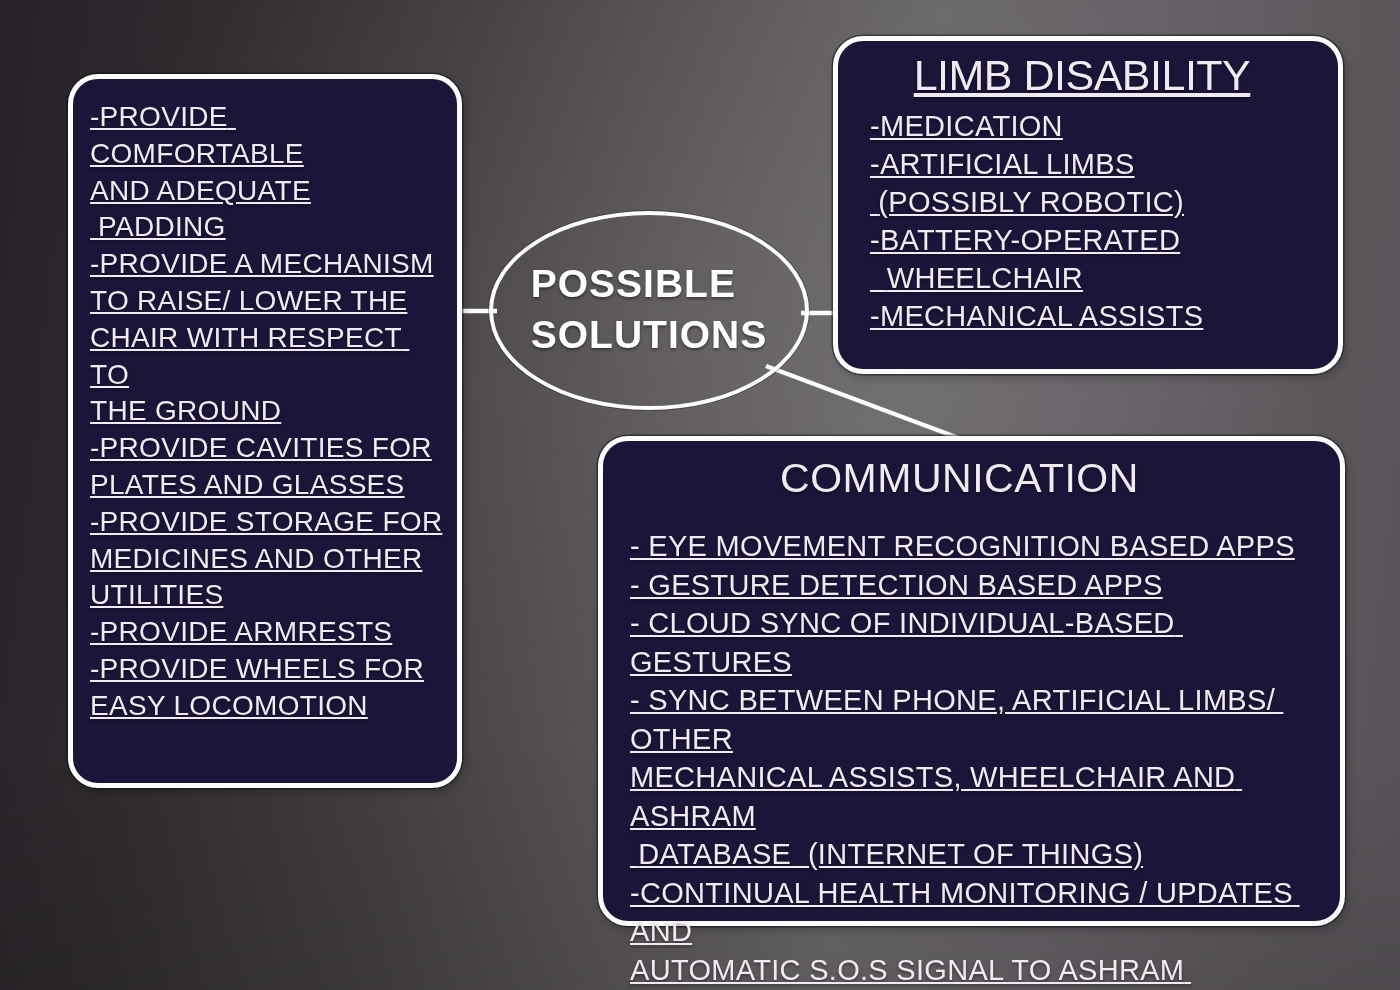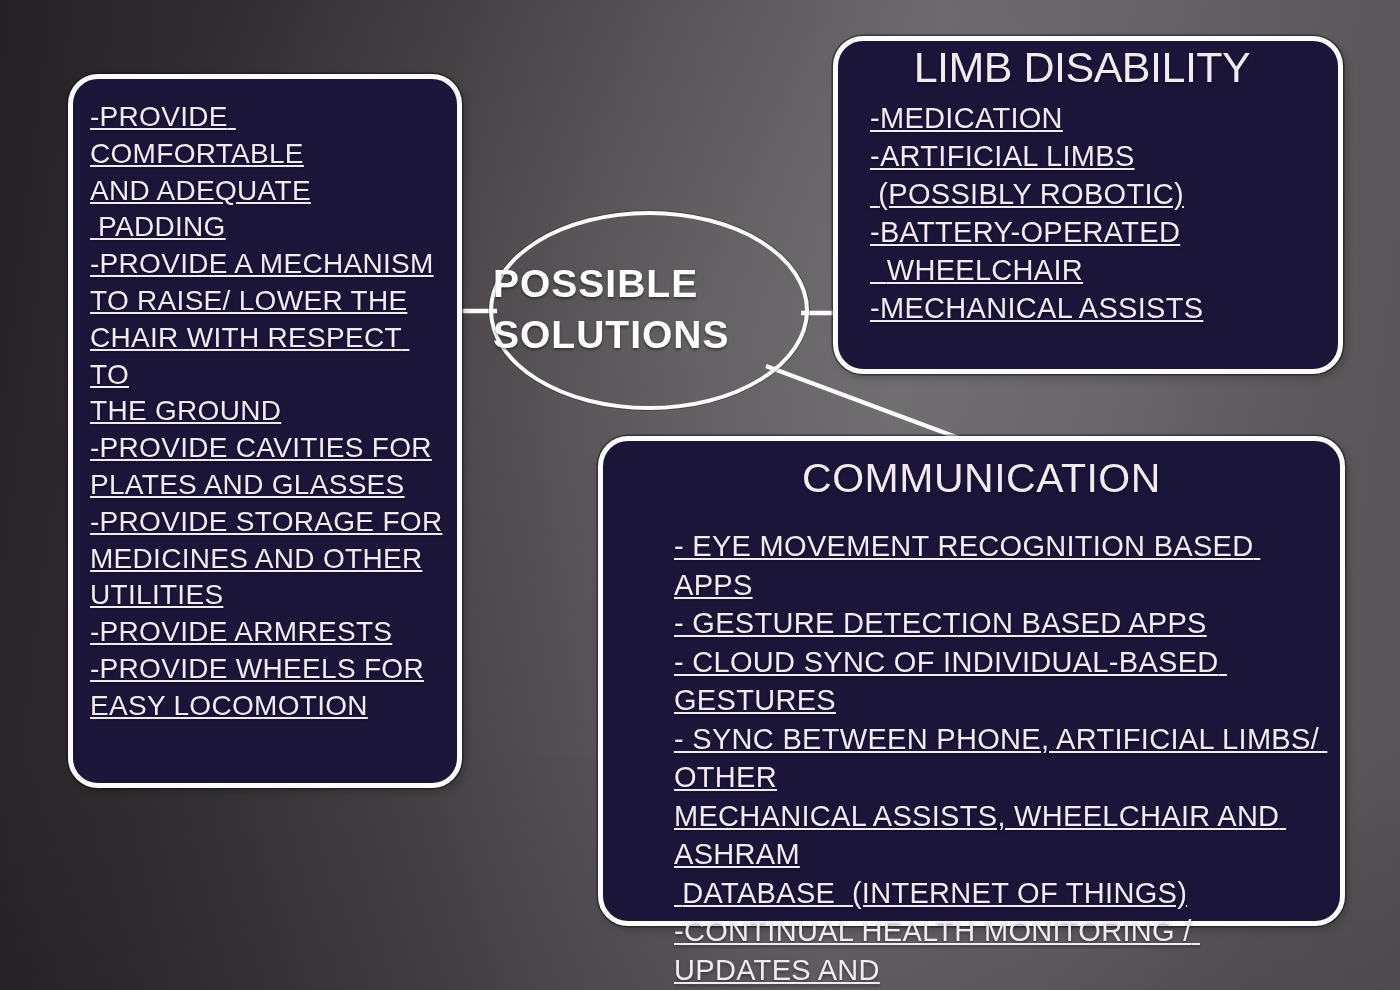--- a/index.html
+++ b/index.html
@@ -39,31 +39,31 @@
     white-space:pre-wrap;letter-spacing:0.3px;
     text-shadow:0 2px 3px rgba(0,0,0,0.35);
     text-decoration:underline;
   }
   
   .node-chair{left:68px;top:74px;width:394px;height:714px;}
   .node-chair .node-title{margin-top:14px;font-size:38px;line-height:46px;transform:translateX(-26px);}
   .node-chair .node-body{margin-top:20px;padding:0 12px 0 17px;font-size:28px;line-height:36.8px;}
   
   .node-limb{left:833px;top:36px;width:510px;height:338px;}
-  .node-limb .node-title{font-size:43px;line-height:52px;transform:translateX(-6px);letter-spacing:-0.5px;}
+  .node-limb .node-title{margin-top:8px;font-size:43px;line-height:52px;transform:translateX(-6px);letter-spacing:-0.5px;text-decoration:underline;}
   .node-limb .node-body{margin-top:6px;padding:0 10px 0 32px;font-size:29px;line-height:38px;}
   
-  .node-comm{left:598px;top:436px;width:747px;height:490px;padding-left:44px;}
+  .node-comm{left:598px;top:436px;width:747px;height:490px;}
   .node-comm .node-title{margin-top:12px;font-size:41px;line-height:50px;transform:translateX(-12px);}
   .node-comm .node-body{margin-top:24px;padding:0 14px 0 27px;font-size:29px;line-height:38.5px;}
   
   .center-node{
     position:absolute;left:489px;top:211px;width:320px;height:199px;
     box-sizing:border-box;border:4px solid var(--node-border);border-radius:50%;
-    display:flex;align-items:center;justify-content:flex-start;
+    display:flex;align-items:center;justify-content:center;
     box-shadow:0 0 0 1px rgba(25,22,30,0.35);
   }
   .center-label{
     white-space:pre-wrap;text-align:left;
     color:var(--center-text);font-weight:700;
     font-size:39px;line-height:51px;letter-spacing:1px;
     text-shadow:0 2px 3px rgba(0,0,0,0.4);
     transform:translateY(-2px);
   }
 </style>

